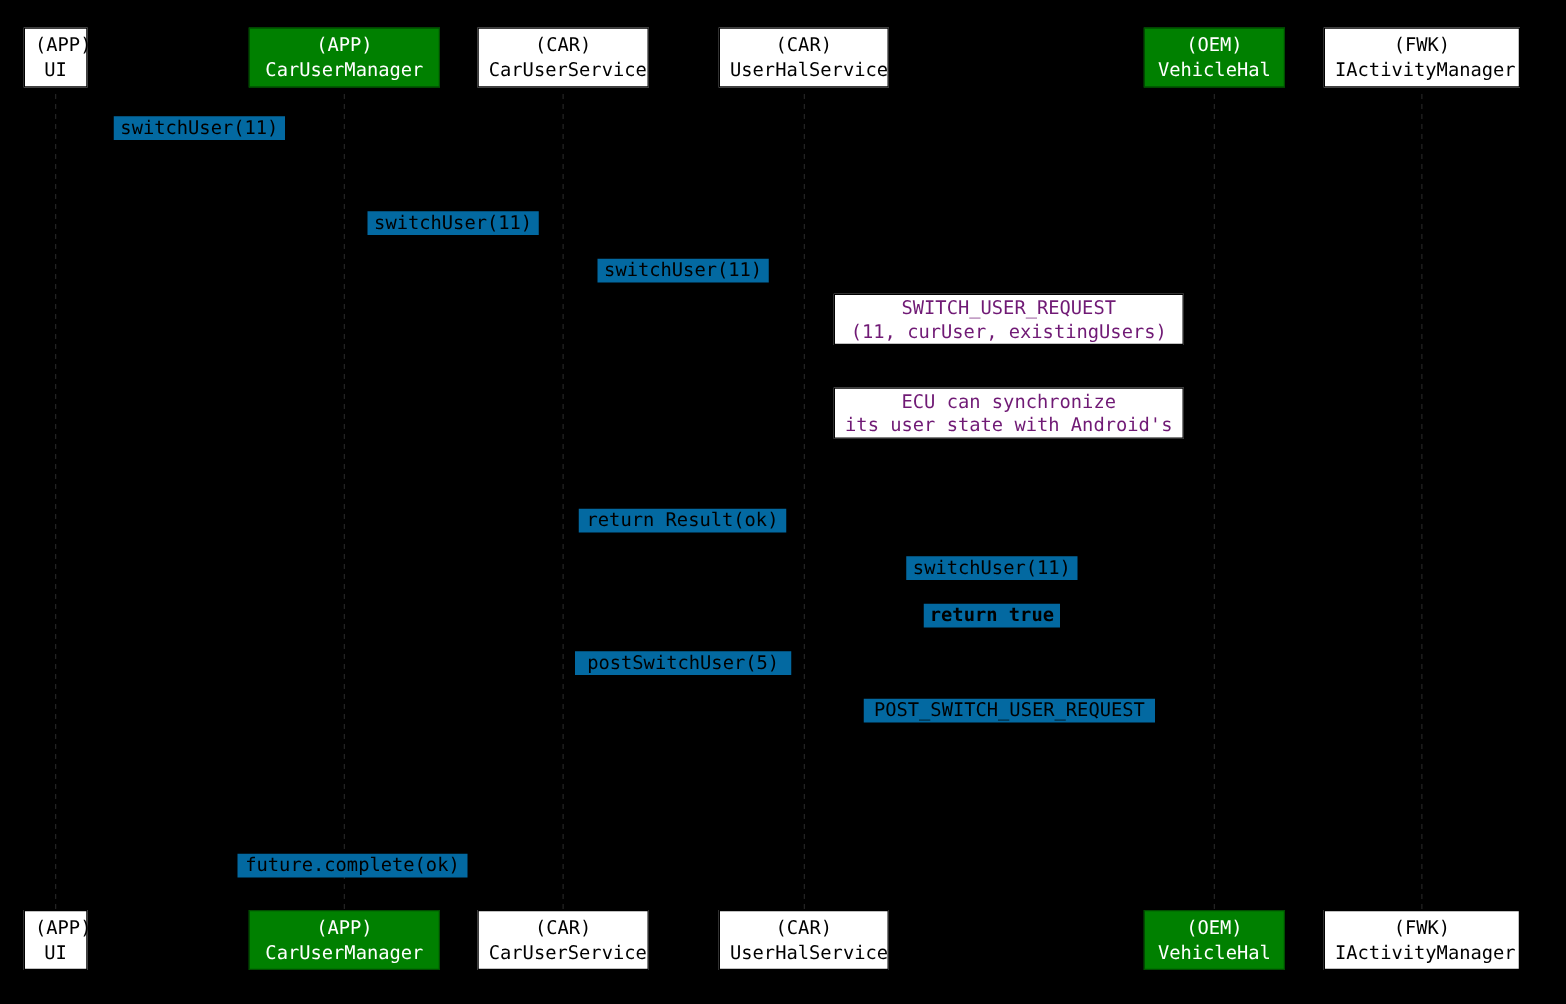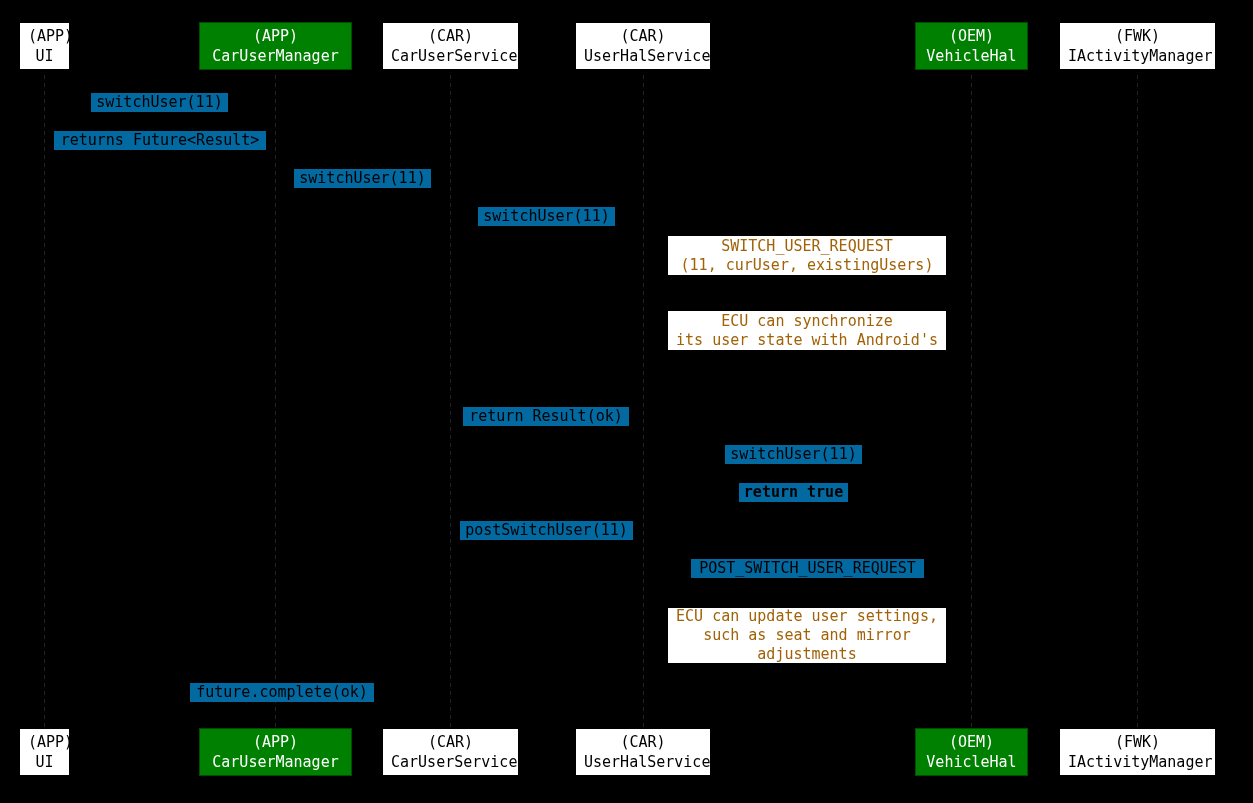--- a/index.html
+++ b/index.html
@@ -53,21 +53,21 @@
     font-size: 15px;
     line-height: 19px;
     white-space: pre;
     text-align: center;
     padding: 0 2px;
     box-sizing: border-box;
   }
   .note {
     position: absolute;
     background: #ffffff;
-    color: #a16207;
+    color: #701a75;
     border: 1px solid #000000;
     font-size: 15px;
     line-height: 19px;
     white-space: pre;
     text-align: center;
     box-sizing: border-box;
     padding: 2px 4px;
   }
 </style>
 </head>
@@ -86,29 +86,25 @@
     <div class="participant plain" style="left: 575px; top: 22px; width: 136px;"><div>(CAR)</div><div>UserHalService</div></div>
     <div class="participant highlight" style="left: 915px; top: 22px; width: 113px;"><div>(OEM)</div><div>VehicleHal</div></div>
     <div class="participant plain" style="left: 1059px; top: 22px; width: 157px;"><div>(FWK)</div><div>IActivityManager</div></div>
     <div class="participant plain" style="left: 19px; top: 728px; width: 51px;"><div>(APP)</div><div>UI</div></div>
     <div class="participant highlight" style="left: 199px; top: 728px; width: 153px;"><div>(APP)</div><div>CarUserManager</div></div>
     <div class="participant plain" style="left: 382px; top: 728px; width: 137px;"><div>(CAR)</div><div>CarUserService</div></div>
     <div class="participant plain" style="left: 575px; top: 728px; width: 136px;"><div>(CAR)</div><div>UserHalService</div></div>
     <div class="participant highlight" style="left: 915px; top: 728px; width: 113px;"><div>(OEM)</div><div>VehicleHal</div></div>
     <div class="participant plain" style="left: 1059px; top: 728px; width: 157px;"><div>(FWK)</div><div>IActivityManager</div></div>
     <div class="msg" style="left: 91px; top: 93px; width: 137px;">switchUser(11)</div>
-    <div class="msg" style="left: 54px; top: 131px; width: 212px;">returns Future&lt;Result&gt;</div>
     <div class="msg" style="left: 294px; top: 169px; width: 137px;">switchUser(11)</div>
     <div class="msg" style="left: 478px; top: 207px; width: 137px;">switchUser(11)</div>
     <div class="msg" style="left: 463px; top: 407px; width: 166px;">return Result(ok)</div>
     <div class="msg" style="left: 725px; top: 445px; width: 137px;">switchUser(11)</div>
     <div class="msg" style="left: 739px; top: 483px; width: 109px; font-weight: bold;">return true</div>
-    <div class="msg" style="left: 460px; top: 521px; width: 173px;">postSwitchUser(11)</div>
+    <div class="msg" style="left: 460px; top: 521px; width: 173px;">postSwitchUser(5)</div>
     <div class="msg" style="left: 691px; top: 559px; width: 233px;">POST_SWITCH_USER_REQUEST</div>
     <div class="msg" style="left: 154px; top: 683px; width: 184px; margin-left: 36px;">future.complete(ok)</div>
     <div class="note" style="left: 667px; top: 235px; width: 280px; height: 41px; display: flex; align-items: center; justify-content: center;">SWITCH_USER_REQUEST
 (11, curUser, existingUsers)</div>
     <div class="note" style="left: 667px; top: 310px; width: 280px; height: 41px; display: flex; align-items: center; justify-content: center;">ECU can synchronize
 its user state with Android's</div>
-    <div class="note" style="left: 667px; top: 607px; width: 280px; height: 57px; display: flex; align-items: center; justify-content: center;">ECU can update user settings,
-such as seat and mirror
-adjustments</div>
   </div>
 
 </body></html>

